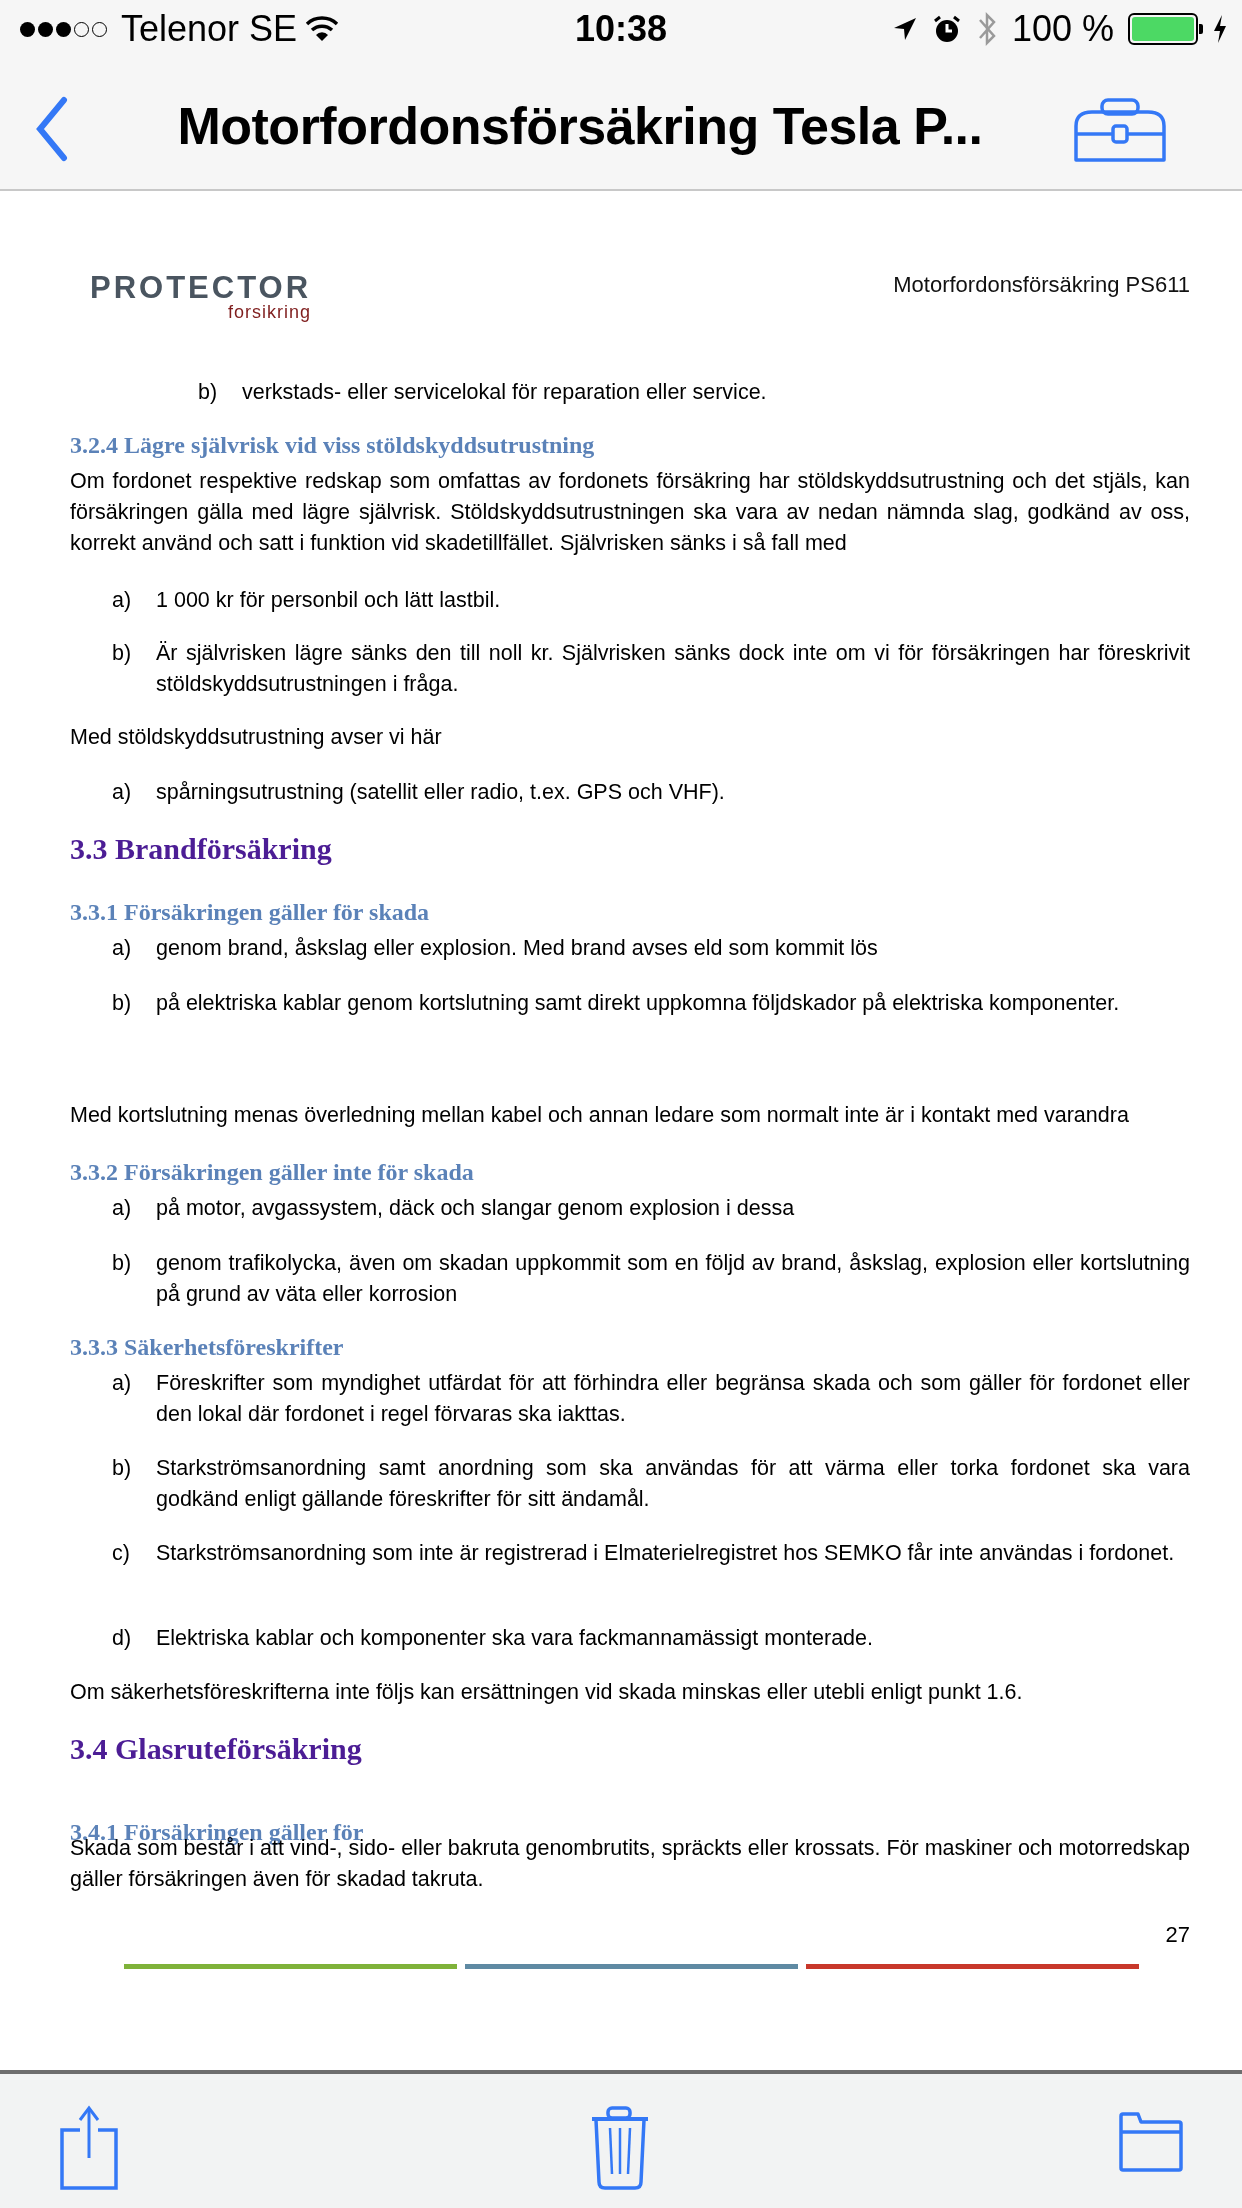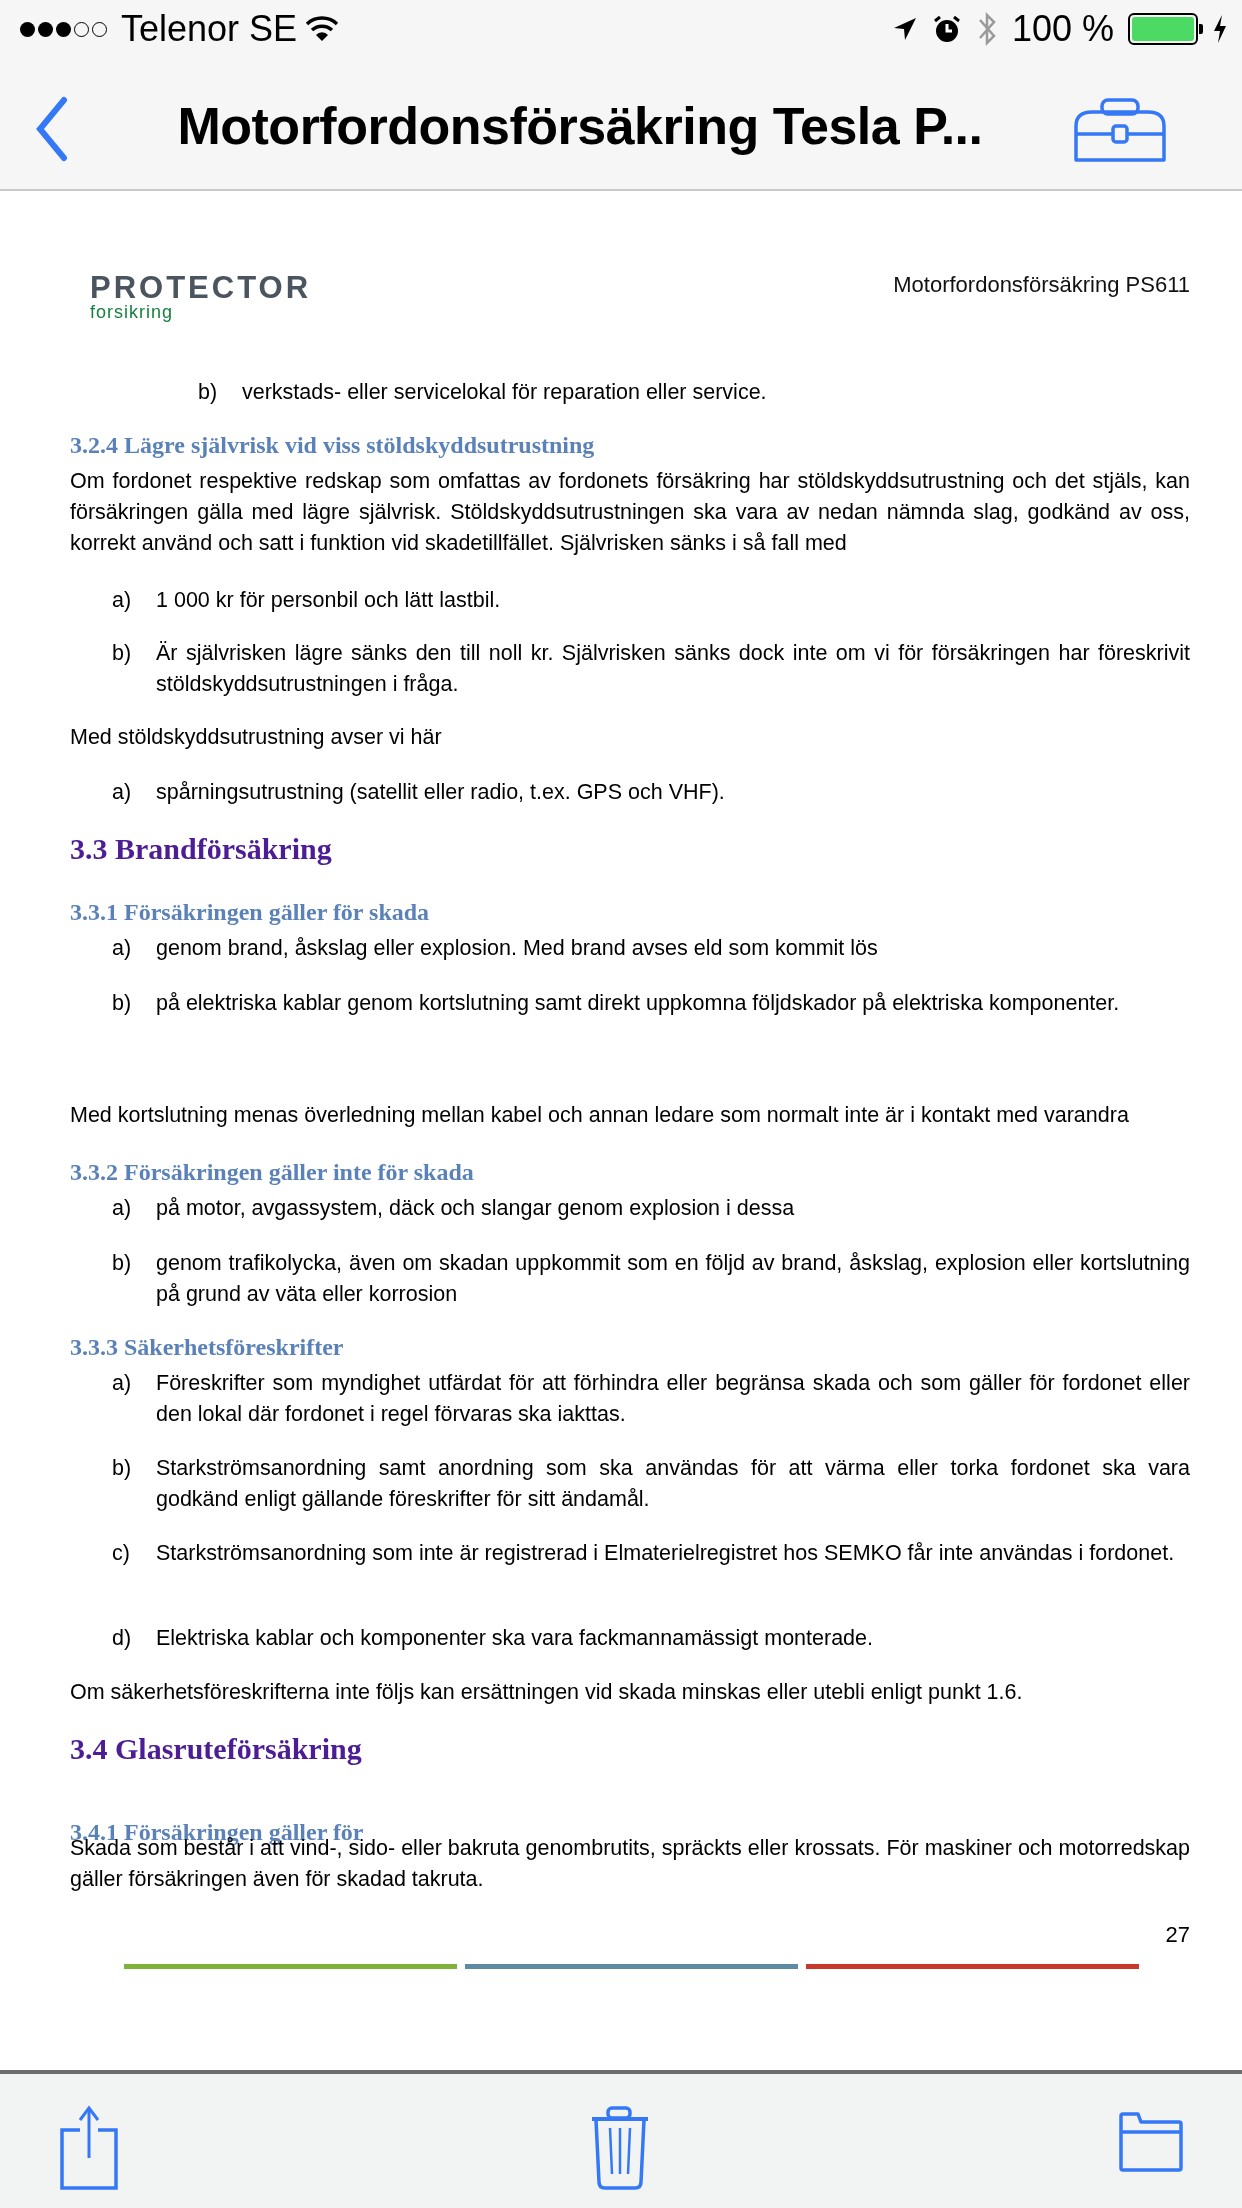--- a/index.html
+++ b/index.html
@@ -23,21 +23,21 @@
   .nav-bar { position: absolute; left: 0; top: 60px; width: 1242px; height: 131px; background: #f6f6f6; border-bottom: 2px solid #c8c8c8; }
   .back-btn { position: absolute; left: 30px; top: 34px; width: 50px; height: 70px; cursor: pointer; }
   .nav-title { position: absolute; left: 140px; width: 880px; top: 36px; font-size: 52px; font-weight: bold; text-align: center; white-space: nowrap; letter-spacing: -0.5px; }
   .toolbox-btn { position: absolute; right: 74px; top: 38px; width: 96px; height: 66px; cursor: pointer; }
 
   
   .page { position: absolute; left: 0; top: 192px; width: 1242px; height: 1878px; background: #fff; overflow: hidden; }
 
   .logo { position: absolute; left: 90px; top: 78px; }
   .logo .brand { font-size: 31px; font-weight: bold; color: #4a5560; letter-spacing: 3px; }
-  .logo .sub { font-size: 18px; color: #15803d; text-align: left; margin-top: -4px; letter-spacing: 1px; }
+  .logo .sub { font-size: 18px; color: #7f1d1d; text-align: right; margin-top: -4px; letter-spacing: 1px; }
   .doc-header-right { position: absolute; right: 52px; top: 80px; font-size: 22px; color: #111; }
 
   .h1 { position: absolute; font-family: "Liberation Serif", serif; font-weight: bold; color: #4c1d95; font-size: 30px; }
   .h2 { position: absolute; font-family: "Liberation Serif", serif; font-weight: bold; color: #5b82b8; font-size: 24px; }
   .para { position: absolute; left: 70px; width: 1120px; text-align: justify; font-size: 21.5px; line-height: 31px; }
   .item { position: absolute; left: 112px; width: 1078px; font-size: 21.5px; line-height: 31px; }
   .item .lbl { position: absolute; left: 0; top: 0; }
   .item .txt { display: block; margin-left: 44px; text-align: justify; }
 
   .page-num { position: absolute; right: 52px; top: 1730px; font-size: 22px; }
@@ -60,20 +60,21 @@
         <span class="dot empty"></span>
         <span class="dot empty"></span>
     </div>
     <span class="carrier">Telenor SE</span>
     <svg width="34" height="28" viewBox="0 0 34 28">
       <path d="M2 9 A22 22 0 0 1 32 9" stroke="#000" stroke-width="3.5" fill="none"></path>
       <path d="M7 15 A15 15 0 0 1 27 15" stroke="#000" stroke-width="3.5" fill="none"></path>
       <path d="M17 26 L11 20 A8 8 0 0 1 23 20 Z" fill="#000"></path>
     </svg>
   </div>
+  <div class="time">10:38</div>
   <div class="right">
     <svg width="26" height="26" viewBox="0 0 26 26">
         <path d="M24 2 L2 12 L12 13 L13 24 Z" fill="#000"></path>
       </svg>
     <svg width="30" height="30" viewBox="0 0 30 30">
         <circle cx="15" cy="17" r="11" fill="#000"></circle>
         <path d="M15 10 V17 H20" stroke="#fff" stroke-width="3" fill="none"></path>
         <path d="M3 7 L8 3 M27 7 L22 3" stroke="#000" stroke-width="3"></path>
       </svg>
     <svg width="22" height="36" viewBox="0 0 22 36">

